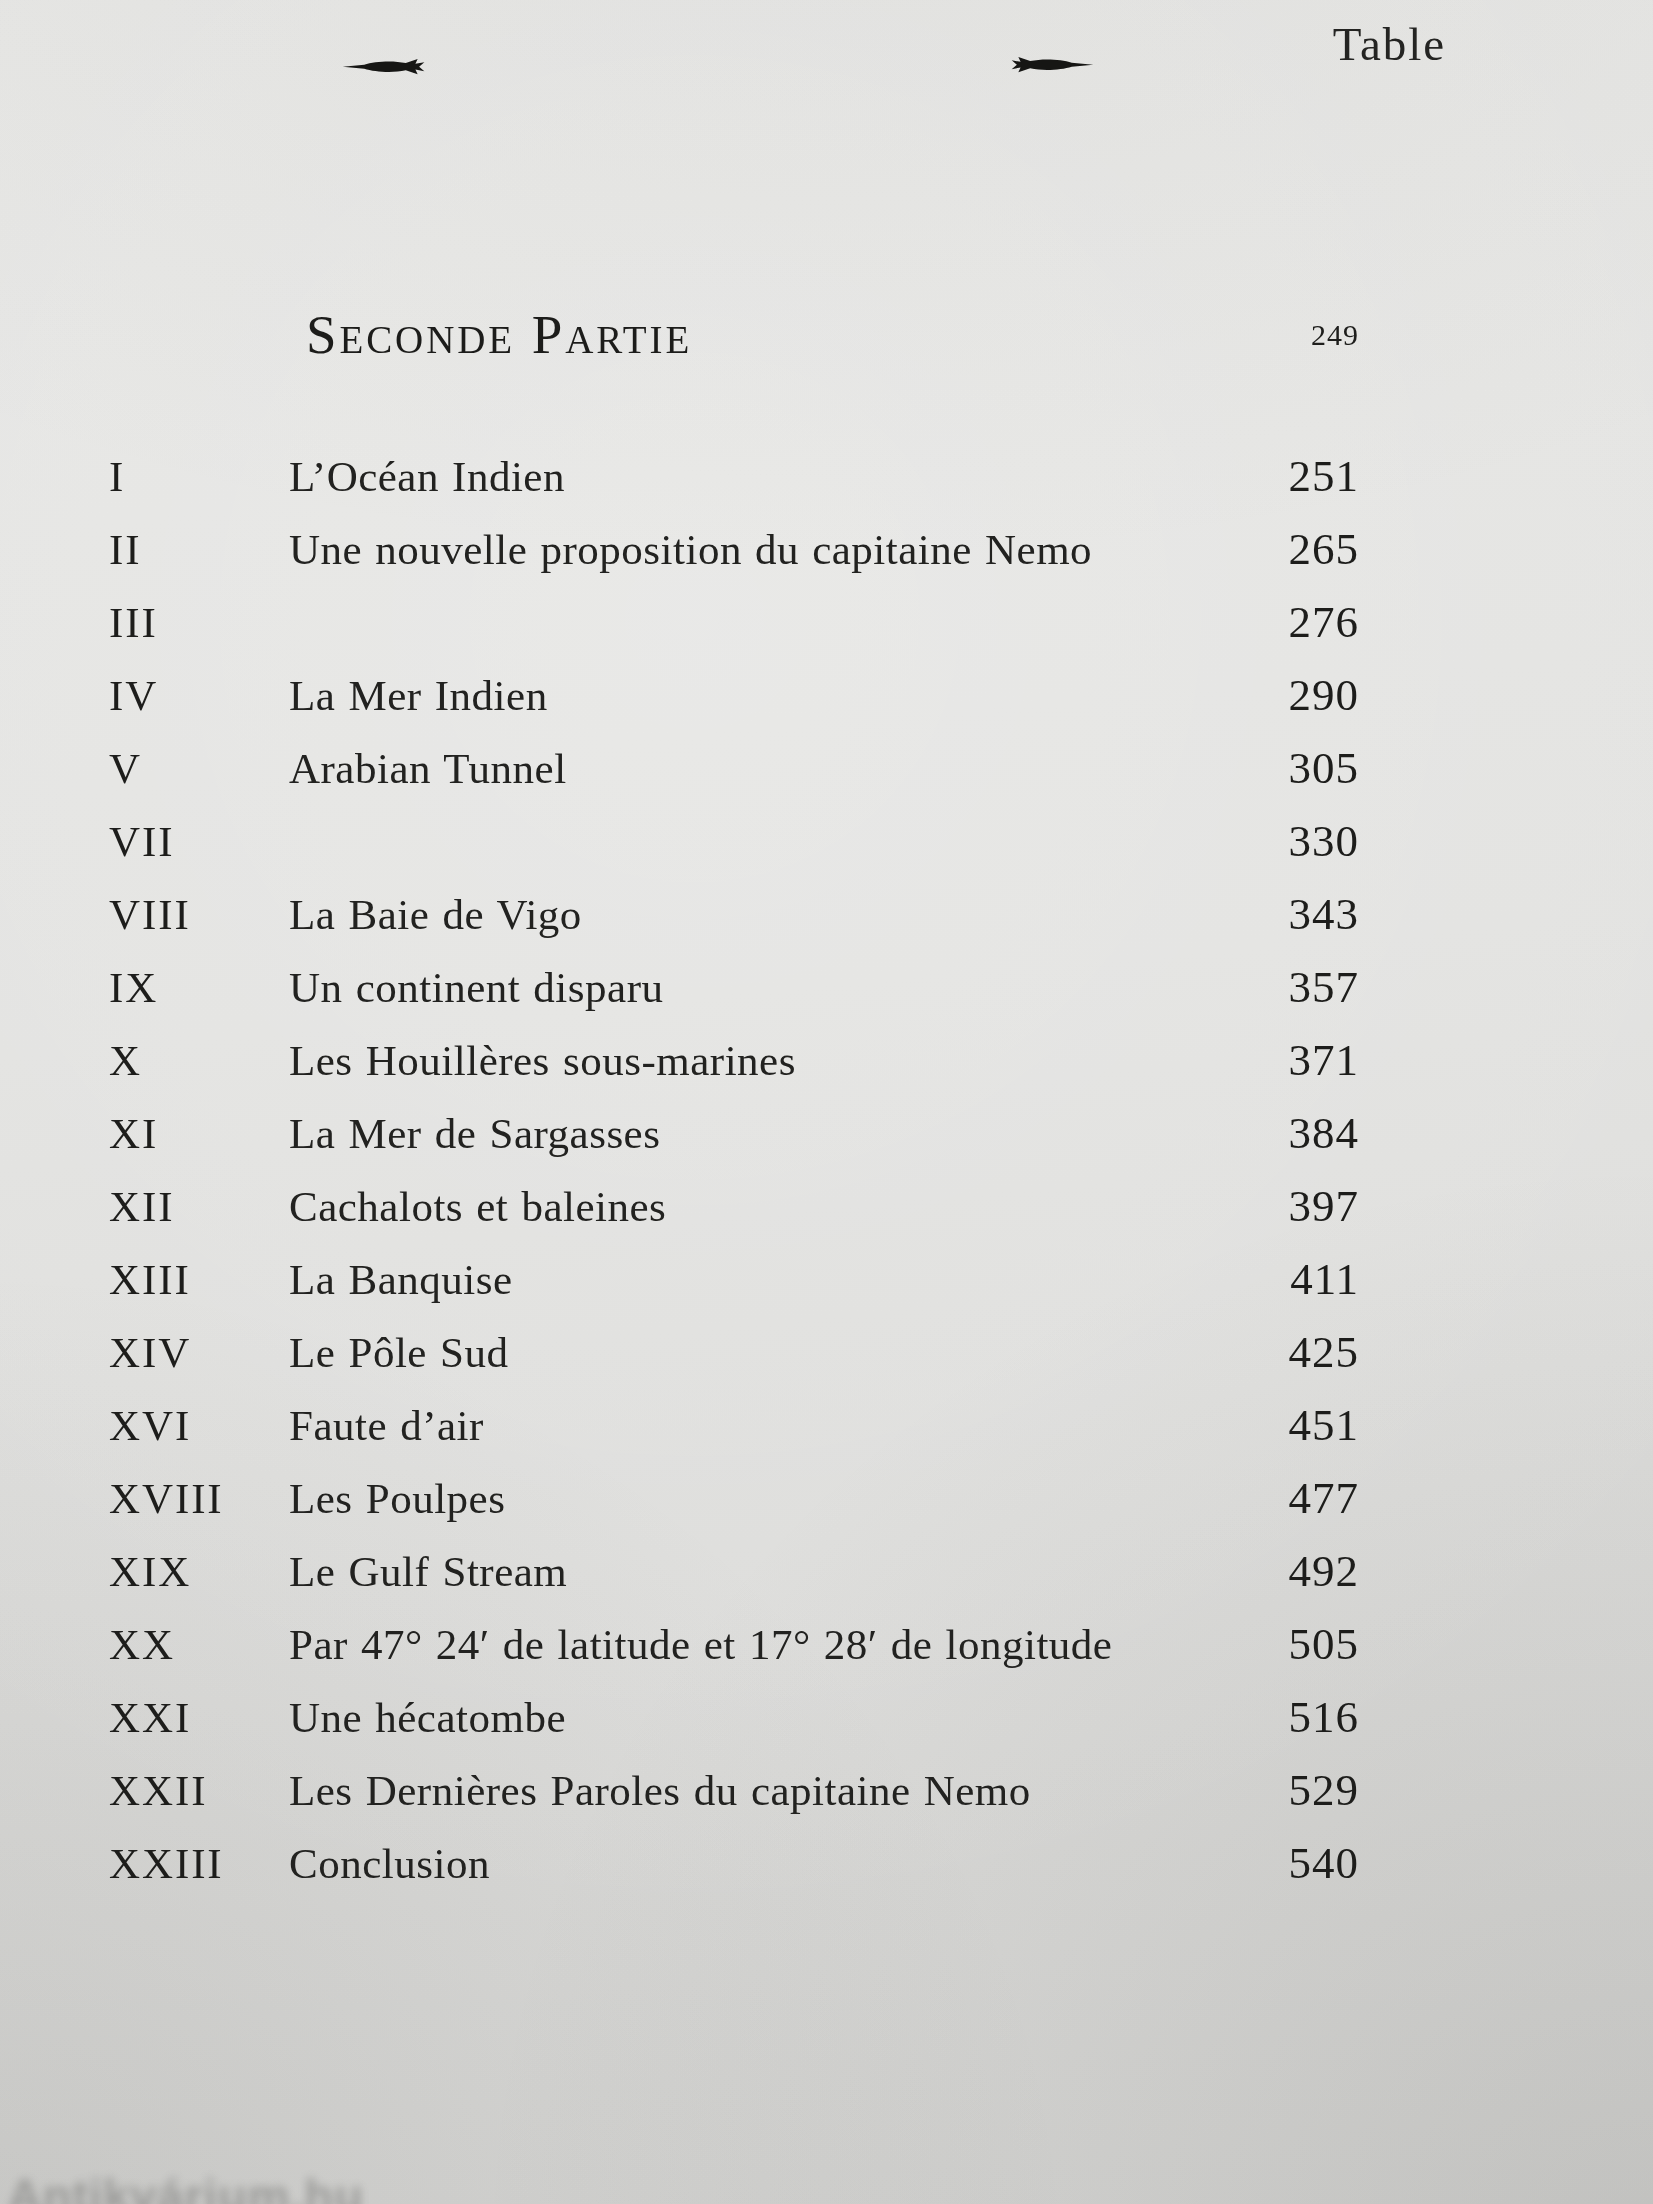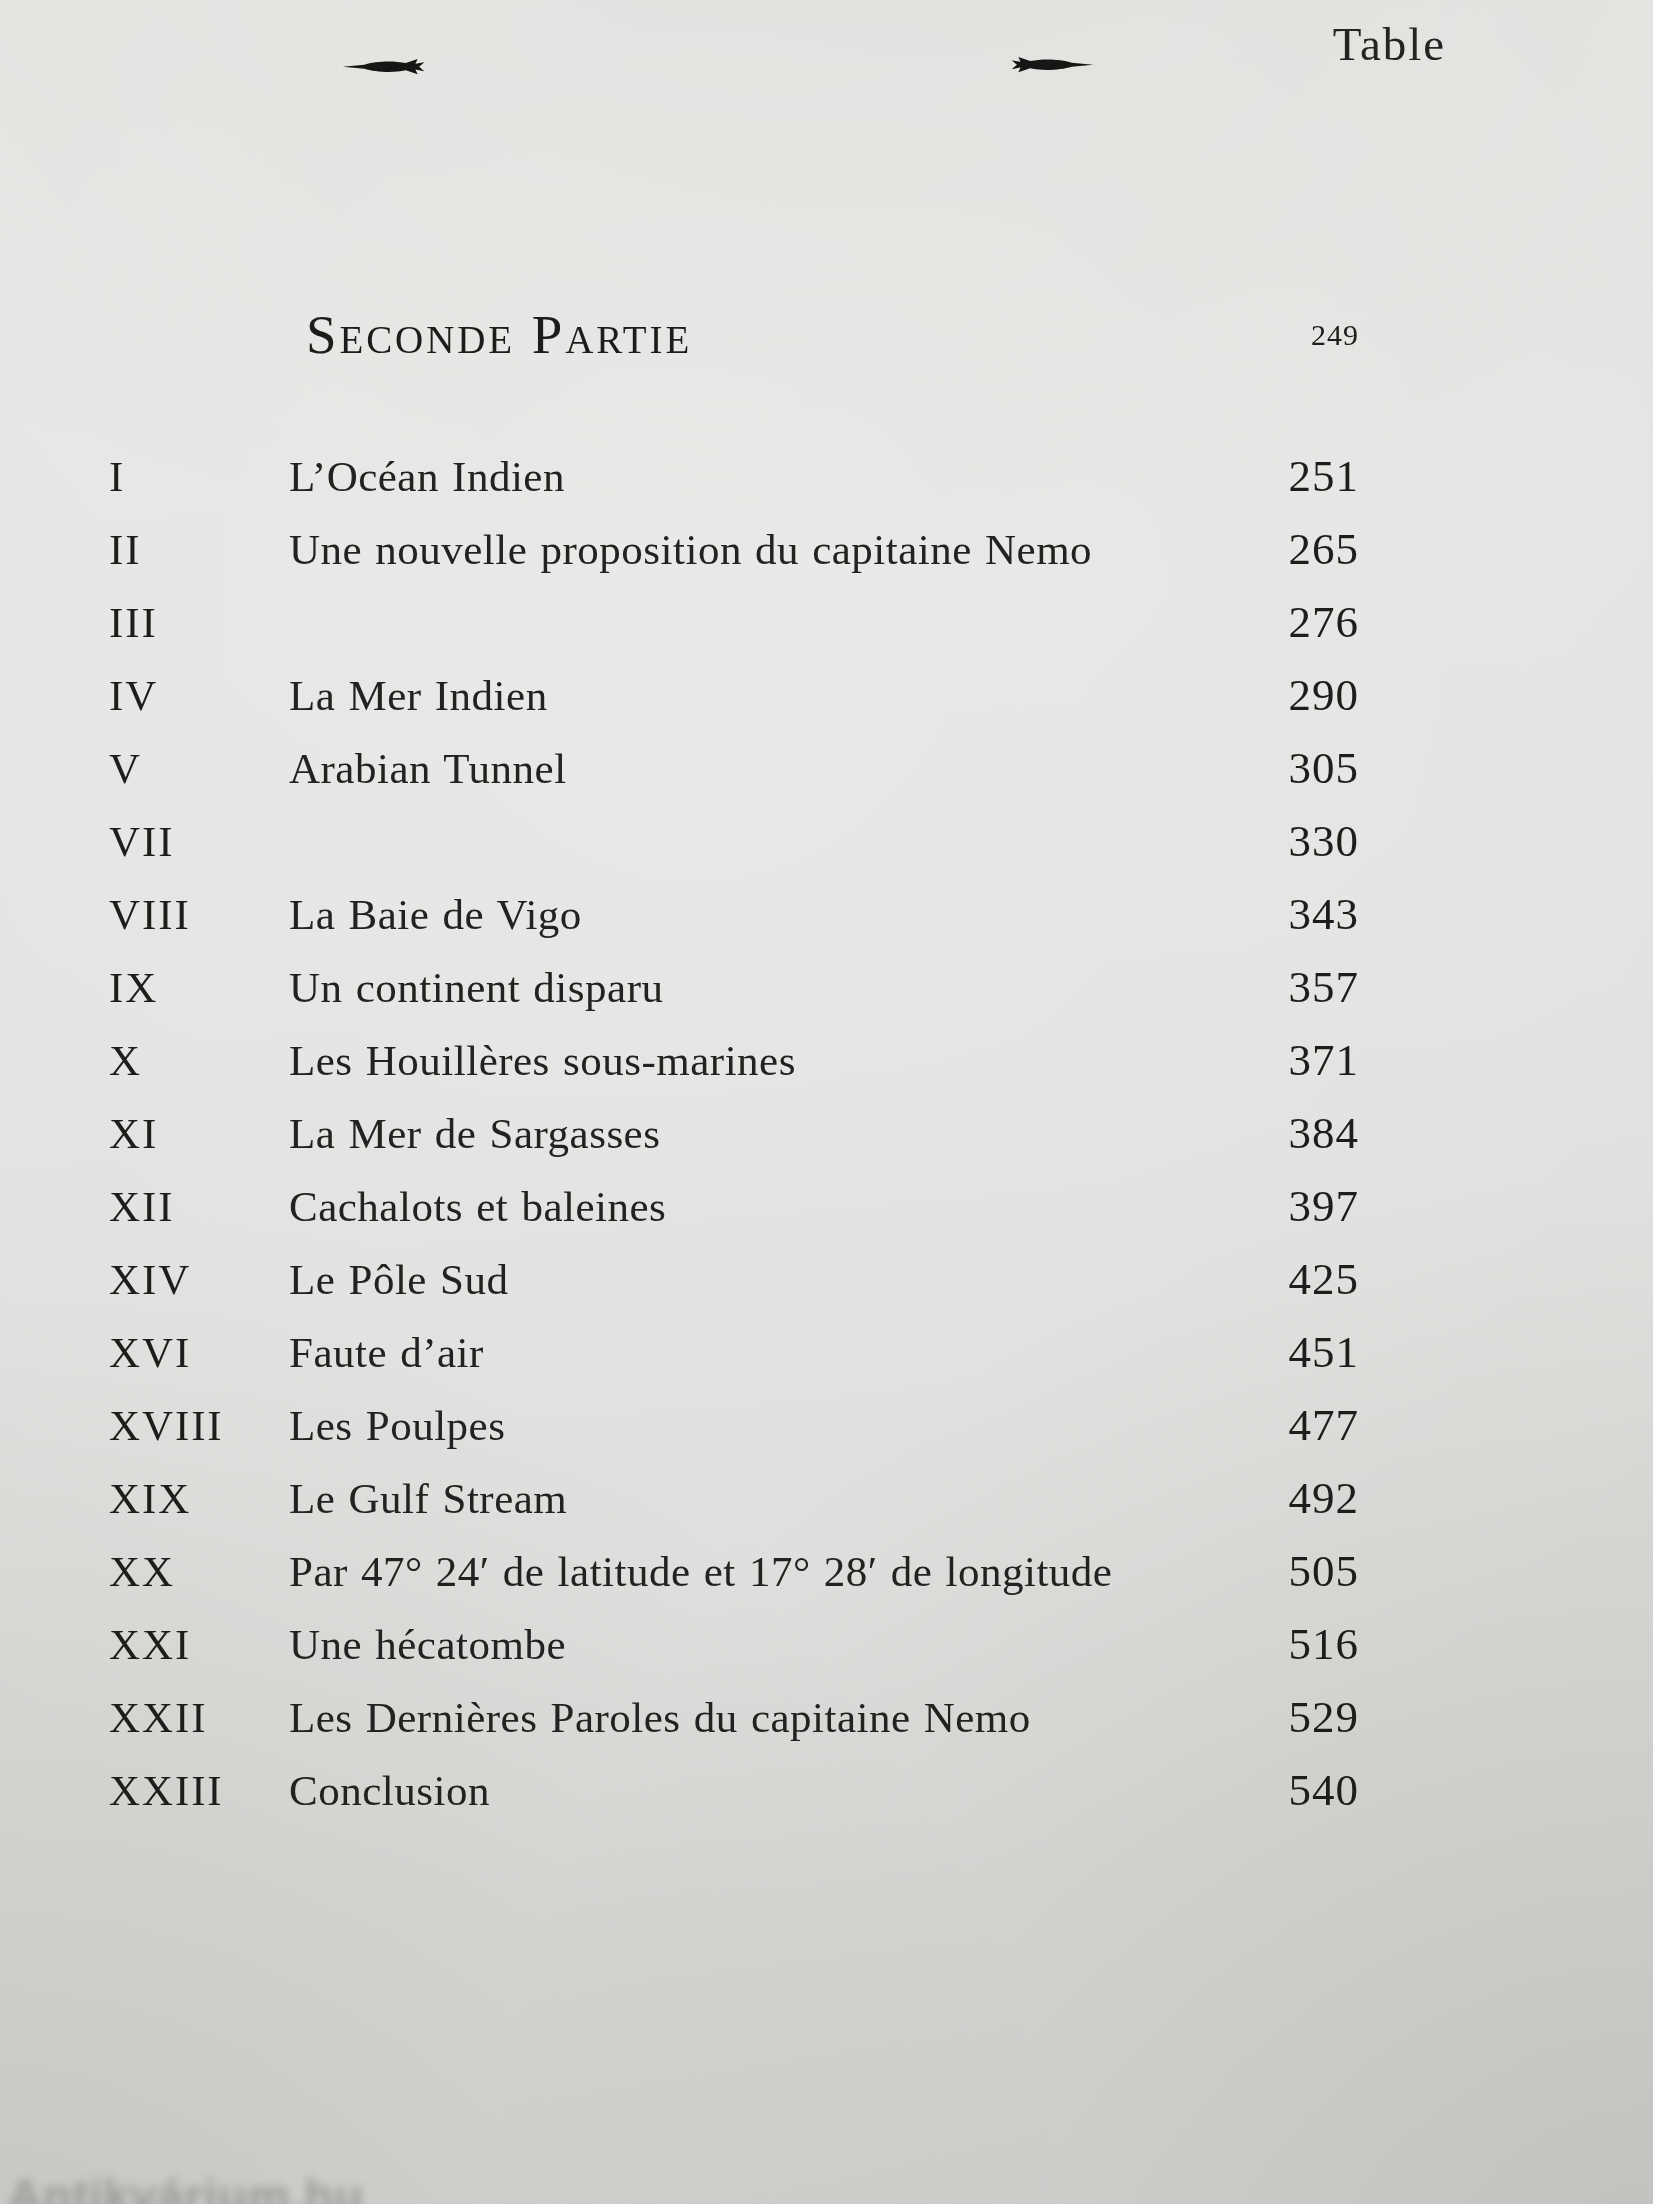--- a/index.html
+++ b/index.html
@@ -135,20 +135,25 @@
     <span class="title">La Mer de Sargasses</span>
     <span class="pg">384</span>
   </div>
 
   <div class="entry">
     <span class="num">XII</span>
     <span class="title">Cachalots et baleines</span>
     <span class="pg">397</span>
   </div>
 
+  <div class="entry">
+    <span class="num">XIII</span>
+    <span class="title">La Banquise</span>
+    <span class="pg">411</span>
+  </div>
 
   <div class="entry">
     <span class="num">XIV</span>
     <span class="title">Le Pôle Sud</span>
     <span class="pg">425</span>
   </div>
 
 
   <div class="entry">
     <span class="num">XVI</span>

